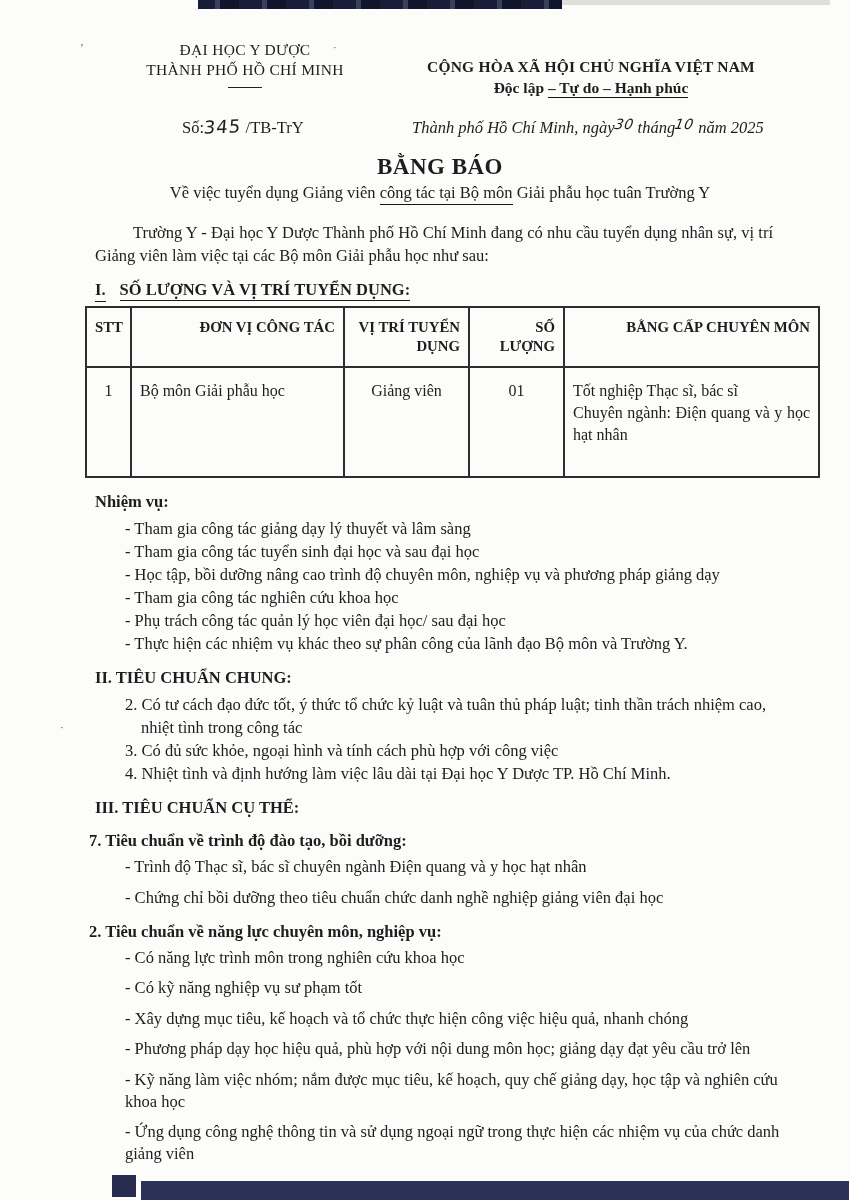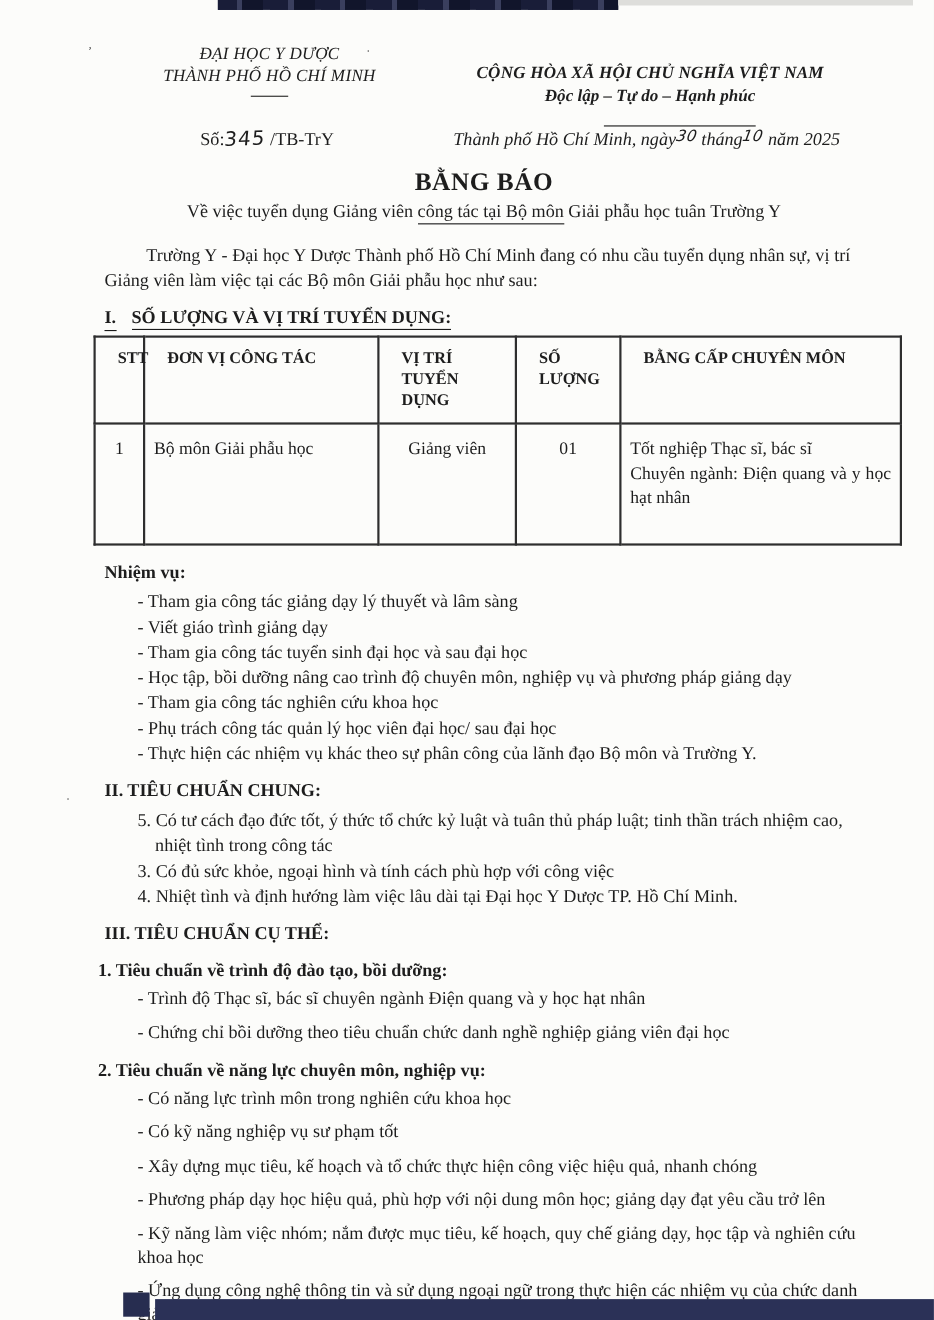--- a/index.html
+++ b/index.html
@@ -9,29 +9,29 @@
 
   
   .top-strip{position:absolute;top:0;left:198px;width:364px;height:9px;
     background:repeating-linear-gradient(90deg,#191d38 0 17px,#3a3f5e 17px 22px,#11152b 22px 41px,rgba(25,29,56,.12) 41px 47px);}
   .top-strip-faint{position:absolute;top:0;left:562px;width:268px;height:5px;background:#dededb;}
   .bottom-bar{position:absolute;left:141px;right:0;bottom:0;height:19px;}
   .bottom-square{position:absolute;left:112px;bottom:3px;width:24px;height:22px;}
   .speck{position:absolute;font-size:11px;color:#4a4a4a;line-height:1;}
 
   
-  .hrow{display:flex;font-style:italic;}
+  .hrow{display:flex;}
   .col-org{width:300px;text-align:center;}
   .col-nat{width:372px;text-align:center;margin-left:10px;}
   .org-line{font-size:15.5px;letter-spacing:.3px;line-height:20px;}
   .org-line.bold{font-weight:700;font-size:16px;}
   .org-rule{width:34px;border-bottom:1.6px solid #222;margin:7px auto 0;}
   .nat-line1{font-weight:700;font-size:15.5px;line-height:21px;letter-spacing:.2px;margin-top:16px;}
   .nat-motto{font-weight:700;font-size:15.5px;line-height:22px;}
-  .u-motto{border-bottom:1.7px solid #151515;padding-bottom:18px;}
+  .u-motto{border-bottom:1.7px solid #151515;padding-bottom:1px;}
 
   .numdate{display:flex;margin-top:17px;align-items:baseline;}
   .doc-number{width:300px;text-align:center;font-size:16.5px;}
   .doc-date{width:400px;margin-left:0;text-align:center;font-style:italic;font-size:16.5px;}
   .hand{font-family:"DejaVu Sans",sans-serif;display:inline-block;transform:skewX(-7deg) rotate(-2deg);
         font-size:18px;letter-spacing:1px;}
   .hand-sup{font-family:"DejaVu Sans",sans-serif;display:inline-block;transform:translateY(-4px) skewX(-10deg);
         font-size:14px;letter-spacing:.5px;}
 
   .title{margin-top:16px;text-align:center;font-weight:700;font-size:23px;letter-spacing:.5px;}
@@ -42,21 +42,21 @@
 
   .sec-heading{margin-top:13px;font-weight:700;font-size:16.5px;}
   .sec-heading .rn{display:inline-block;}
   .sec-heading.first .rn{margin-right:14px;}
   .u-head{border-bottom:1.9px solid #1a1a1a;padding-bottom:1px;}
 
   table.rec{border-collapse:collapse;table-layout:fixed;width:733px;margin:4px 0 0 -10px;}
   table.rec col.c1{width:45px}  table.rec col.c2{width:213px}
   table.rec col.c3{width:125px} table.rec col.c4{width:95px} table.rec col.c5{width:255px}
   table.rec th,table.rec td{border:2px solid #2e2e2e;font-size:16px;vertical-align:top;}
-  table.rec th{font-weight:700;font-size:14.8px;text-align:left;padding:10px 20px;line-height:19px;}
+  table.rec th{font-weight:700;font-size:14.8px;text-align:right;padding:10px 8px;line-height:19px;}
   table.rec td{padding:12px 8px 30px;line-height:22px;}
   td.ctr{text-align:center;}
   .qual{text-align:justify;}
 
   .bold-label{margin-top:14px;font-weight:700;font-size:16.5px;}
   .list{margin-top:5px;margin-left:30px;font-size:16.5px;}
   .list .item{line-height:23px;}
   .list.numbered{max-width:660px;}
   .list.numbered .item{padding-left:16px;text-indent:-16px;line-height:23px;}
   .list.spaced{max-width:668px;}
@@ -125,38 +125,37 @@
           <div>Tốt nghiệp Thạc sĩ, bác sĩ</div>
           <div class="qual">Chuyên ngành: Điện quang và y học hạt nhân</div>
         </td>
       </tr>
     </tbody>
       </table>
 
     <div class="bold-label">Nhiệm vụ:</div>
     <div class="list duties">
       <div class="item">- Tham gia công tác giảng dạy lý thuyết và lâm sàng</div>
-      <div class="item">- Viết giáo trình giảng dạy</div>
       <div class="item">- Tham gia công tác tuyển sinh đại học và sau đại học</div>
       <div class="item">- Học tập, bồi dưỡng nâng cao trình độ chuyên môn, nghiệp vụ và phương pháp giảng dạy</div>
       <div class="item">- Tham gia công tác nghiên cứu khoa học</div>
       <div class="item">- Phụ trách công tác quản lý học viên đại học/ sau đại học</div>
       <div class="item">- Thực hiện các nhiệm vụ khác theo sự phân công của lãnh đạo Bộ môn và Trường Y.</div>
     </div>
 
     <div class="sec-heading">II. TIÊU CHUẨN CHUNG:</div>
     <div class="list numbered">
-      <div class="item">5. Có tư cách đạo đức tốt, ý thức tổ chức kỷ luật và tuân thủ pháp luật; tinh thần trách nhiệm cao, nhiệt tình trong công tác</div>
+      <div class="item">2. Có tư cách đạo đức tốt, ý thức tổ chức kỷ luật và tuân thủ pháp luật; tinh thần trách nhiệm cao, nhiệt tình trong công tác</div>
       <div class="item">3. Có đủ sức khỏe, ngoại hình và tính cách phù hợp với công việc</div>
       <div class="item">4. Nhiệt tình và định hướng làm việc lâu dài tại Đại học Y Dược TP. Hồ Chí Minh.</div>
     </div>
 
     <div class="sec-heading">III. TIÊU CHUẨN CỤ THỂ:</div>
 
-    <div class="sub-heading">1. Tiêu chuẩn về trình độ đào tạo, bồi dưỡng:</div>
+    <div class="sub-heading">7. Tiêu chuẩn về trình độ đào tạo, bồi dưỡng:</div>
     <div class="list spaced">
       <div class="item">- Trình độ Thạc sĩ, bác sĩ chuyên ngành Điện quang và y học hạt nhân</div>
       <div class="item">- Chứng chỉ bồi dưỡng theo tiêu chuẩn chức danh nghề nghiệp giảng viên đại học</div>
     </div>
 
     <div class="sub-heading">2. Tiêu chuẩn về năng lực chuyên môn, nghiệp vụ:</div>
     <div class="list spaced">
       <div class="item">- Có năng lực trình môn trong nghiên cứu khoa học</div>
       <div class="item">- Có kỹ năng nghiệp vụ sư phạm tốt</div>
       <div class="item">- Xây dựng mục tiêu, kế hoạch và tổ chức thực hiện công việc hiệu quả, nhanh chóng</div>

